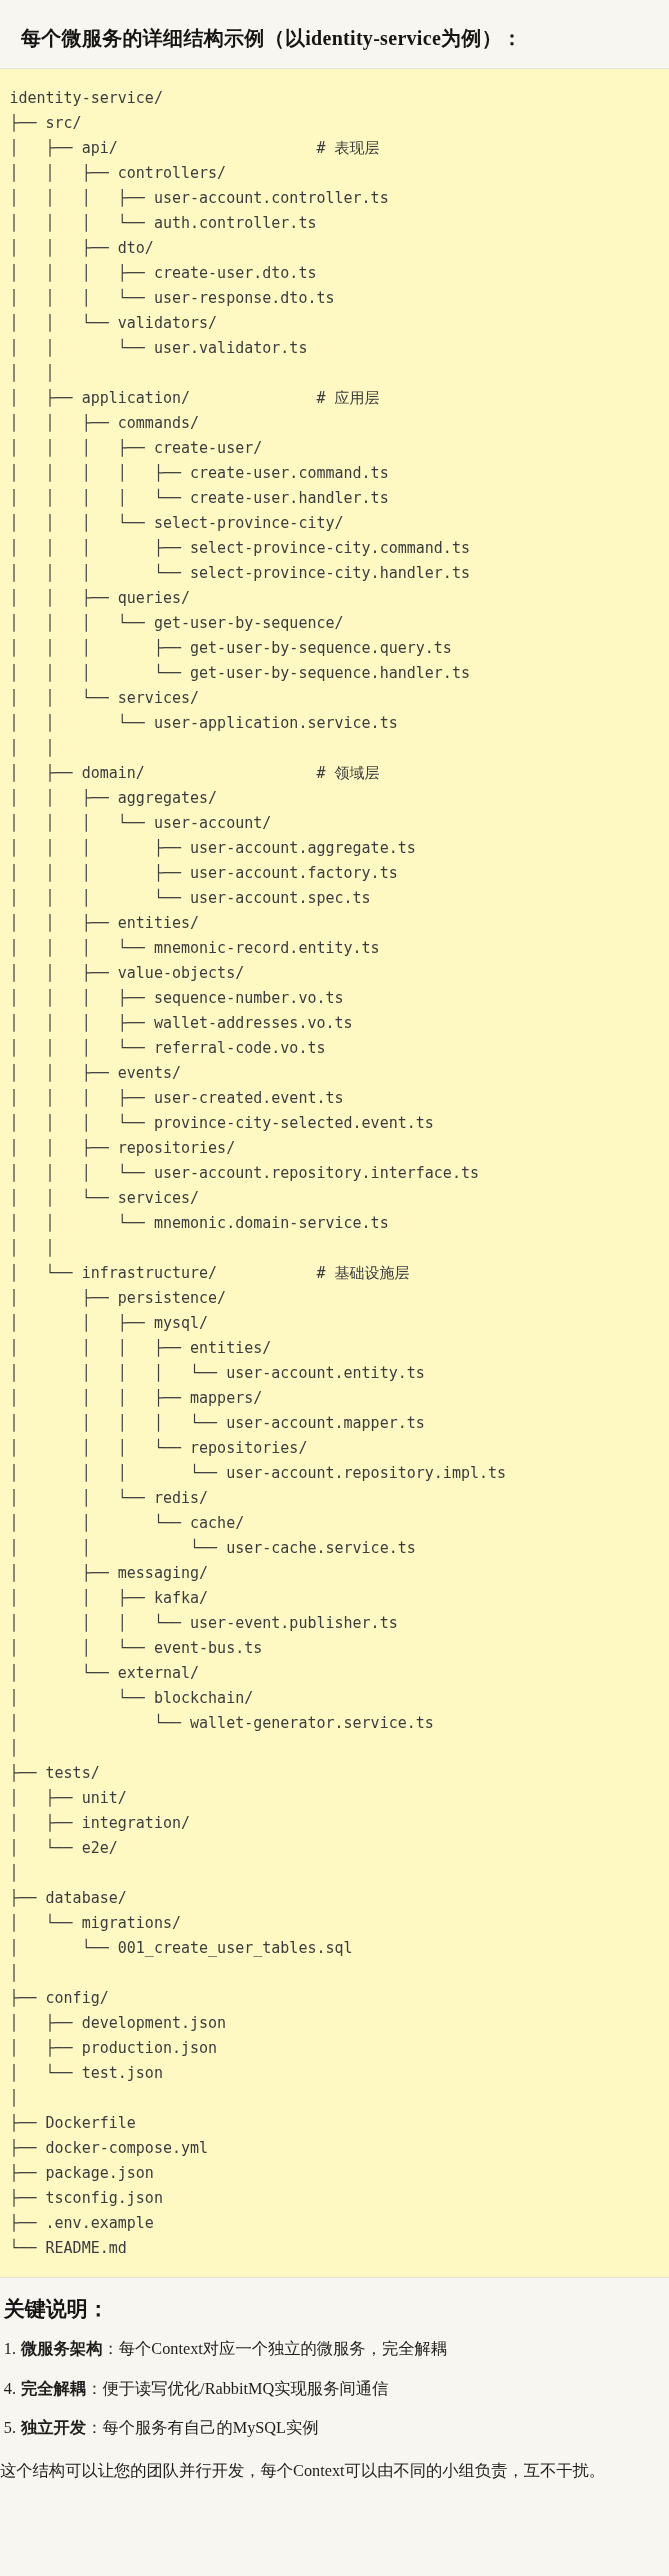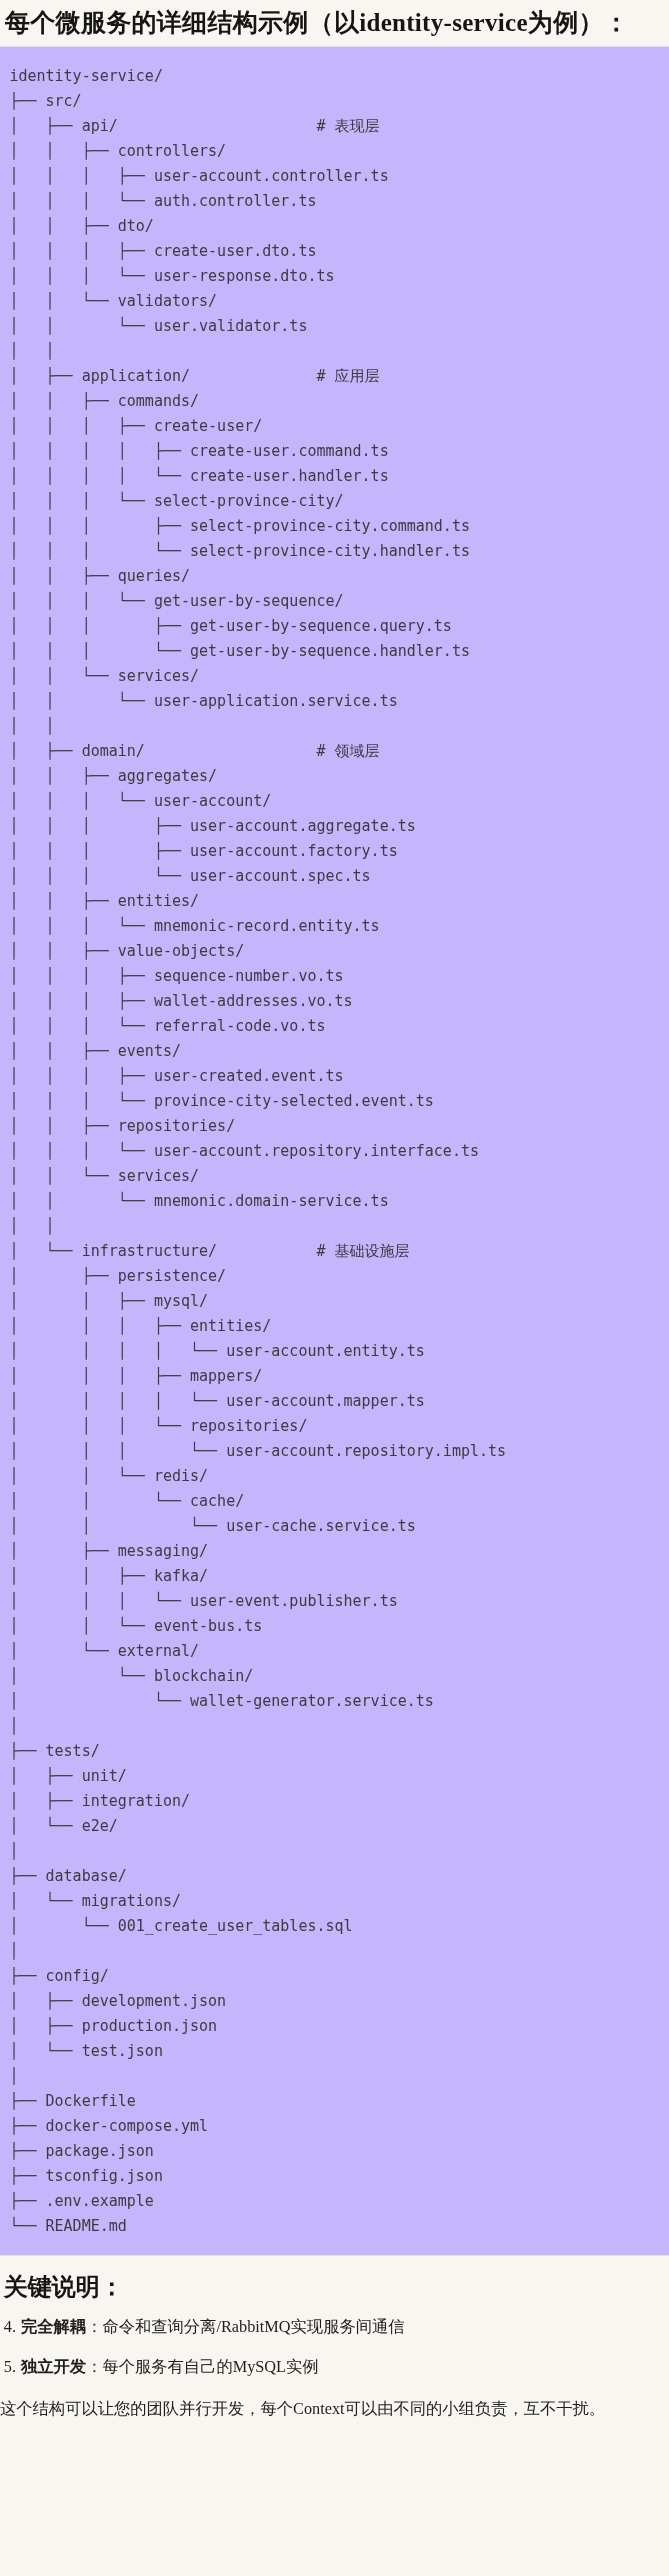--- a/index.html
+++ b/index.html
@@ -9,49 +9,49 @@
   }
   body {
     width: 669px;
     height: 2576px;
     box-sizing: border-box;
     font-family: "Liberation Serif", serif;
     color: #1c1b1a;
     overflow: hidden;
   }
   .page-title {
-    margin: 0;
+    margin: 16px;
     padding: 8.8px 6.3px 0 5px;
-    font-size: 25px;
+    font-size: 20px;
     line-height: 27.5px;
     font-weight: 700;
     color: #161514;
     letter-spacing: 0.3px;
   }
   .code-block {
     margin-top: 10px;
-    background: #c4b5fd;
+    background: #fef9c3;
     border-top: 0.6px solid #e4e2da;
     border-bottom: 0.6px solid #e4e2da;
   }
   .code-block pre {
     margin: 0;
     padding: 17px 10px 15.6px 9.4px;
     font-family: "DejaVu Sans Mono", monospace;
     font-size: 15px;
     line-height: 25px;
     color: #3c3c3e;
     white-space: pre;
   }
   .explain-section {
     padding: 0 6.3px 0 3.8px;
   }
   .explain-heading {
     margin: 19px 0 0 0;
-    font-size: 24px;
+    font-size: 21px;
     line-height: 25px;
     font-weight: 700;
     color: #161514;
   }
   .explain-list {
     margin-top: 16.3px;
   }
   .explain-item {
     font-size: 16.3px;
     line-height: 22.5px;
@@ -165,21 +165,24 @@
 ├── tsconfig.json
 ├── .env.example
 └── README.md</pre>
 </div>
 
 <div class="explain-section">
   <h3 class="explain-heading">关键说明：</h3>
 
   <div class="explain-list">
     <div class="explain-item">
-      <span class="item-number">4.</span><span class="item-label">完全解耦</span><span class="item-text">：命令和查询分离/RabbitMQ实现服务间通信</span>
+      <span class="item-number">1.</span><span class="item-label">微服务架构</span><span class="item-text">：每个Context对应一个独立的微服务，完全解耦</span>
+    </div>
+    <div class="explain-item">
+      <span class="item-number">4.</span><span class="item-label">完全解耦</span><span class="item-text">：便于读写优化/RabbitMQ实现服务间通信</span>
     </div>
     <div class="explain-item">
       <span class="item-number">5.</span><span class="item-label">独立开发</span><span class="item-text">：每个服务有自己的MySQL实例</span>
     </div>
   </div>
 
   <div class="footer-note">这个结构可以让您的团队并行开发，每个Context可以由不同的小组负责，互不干扰。</div>
 </div>
 
 

